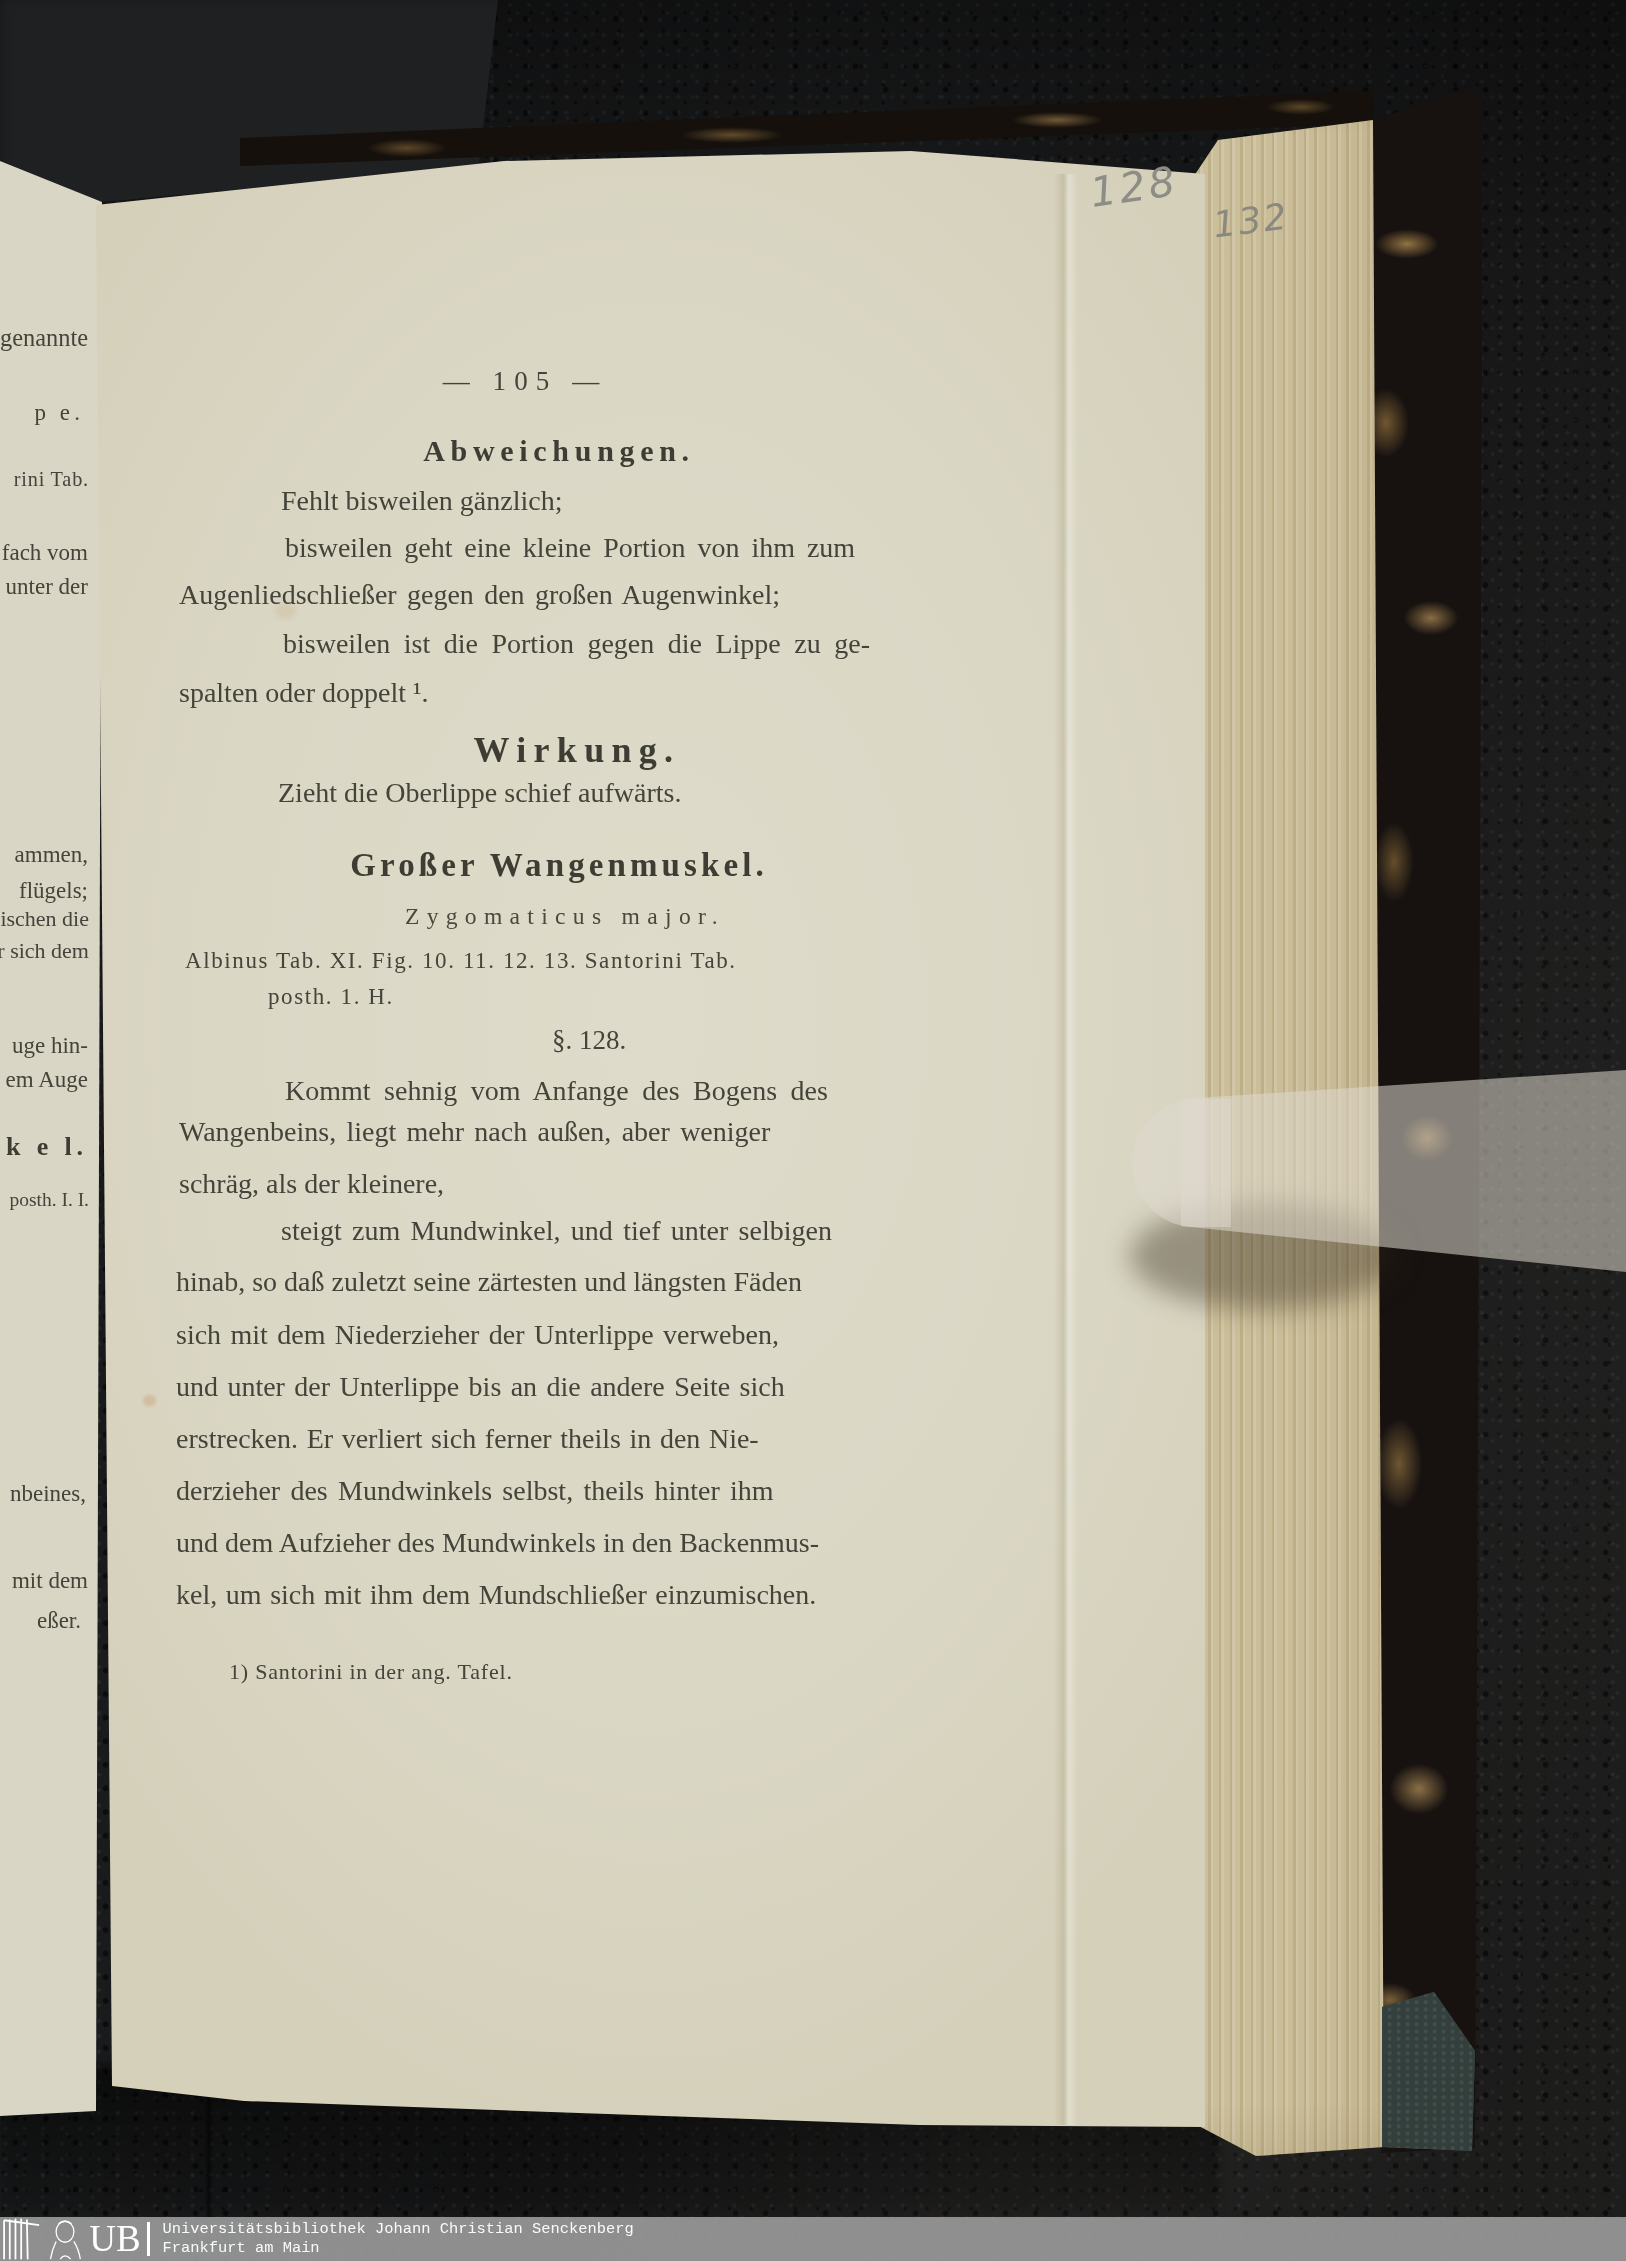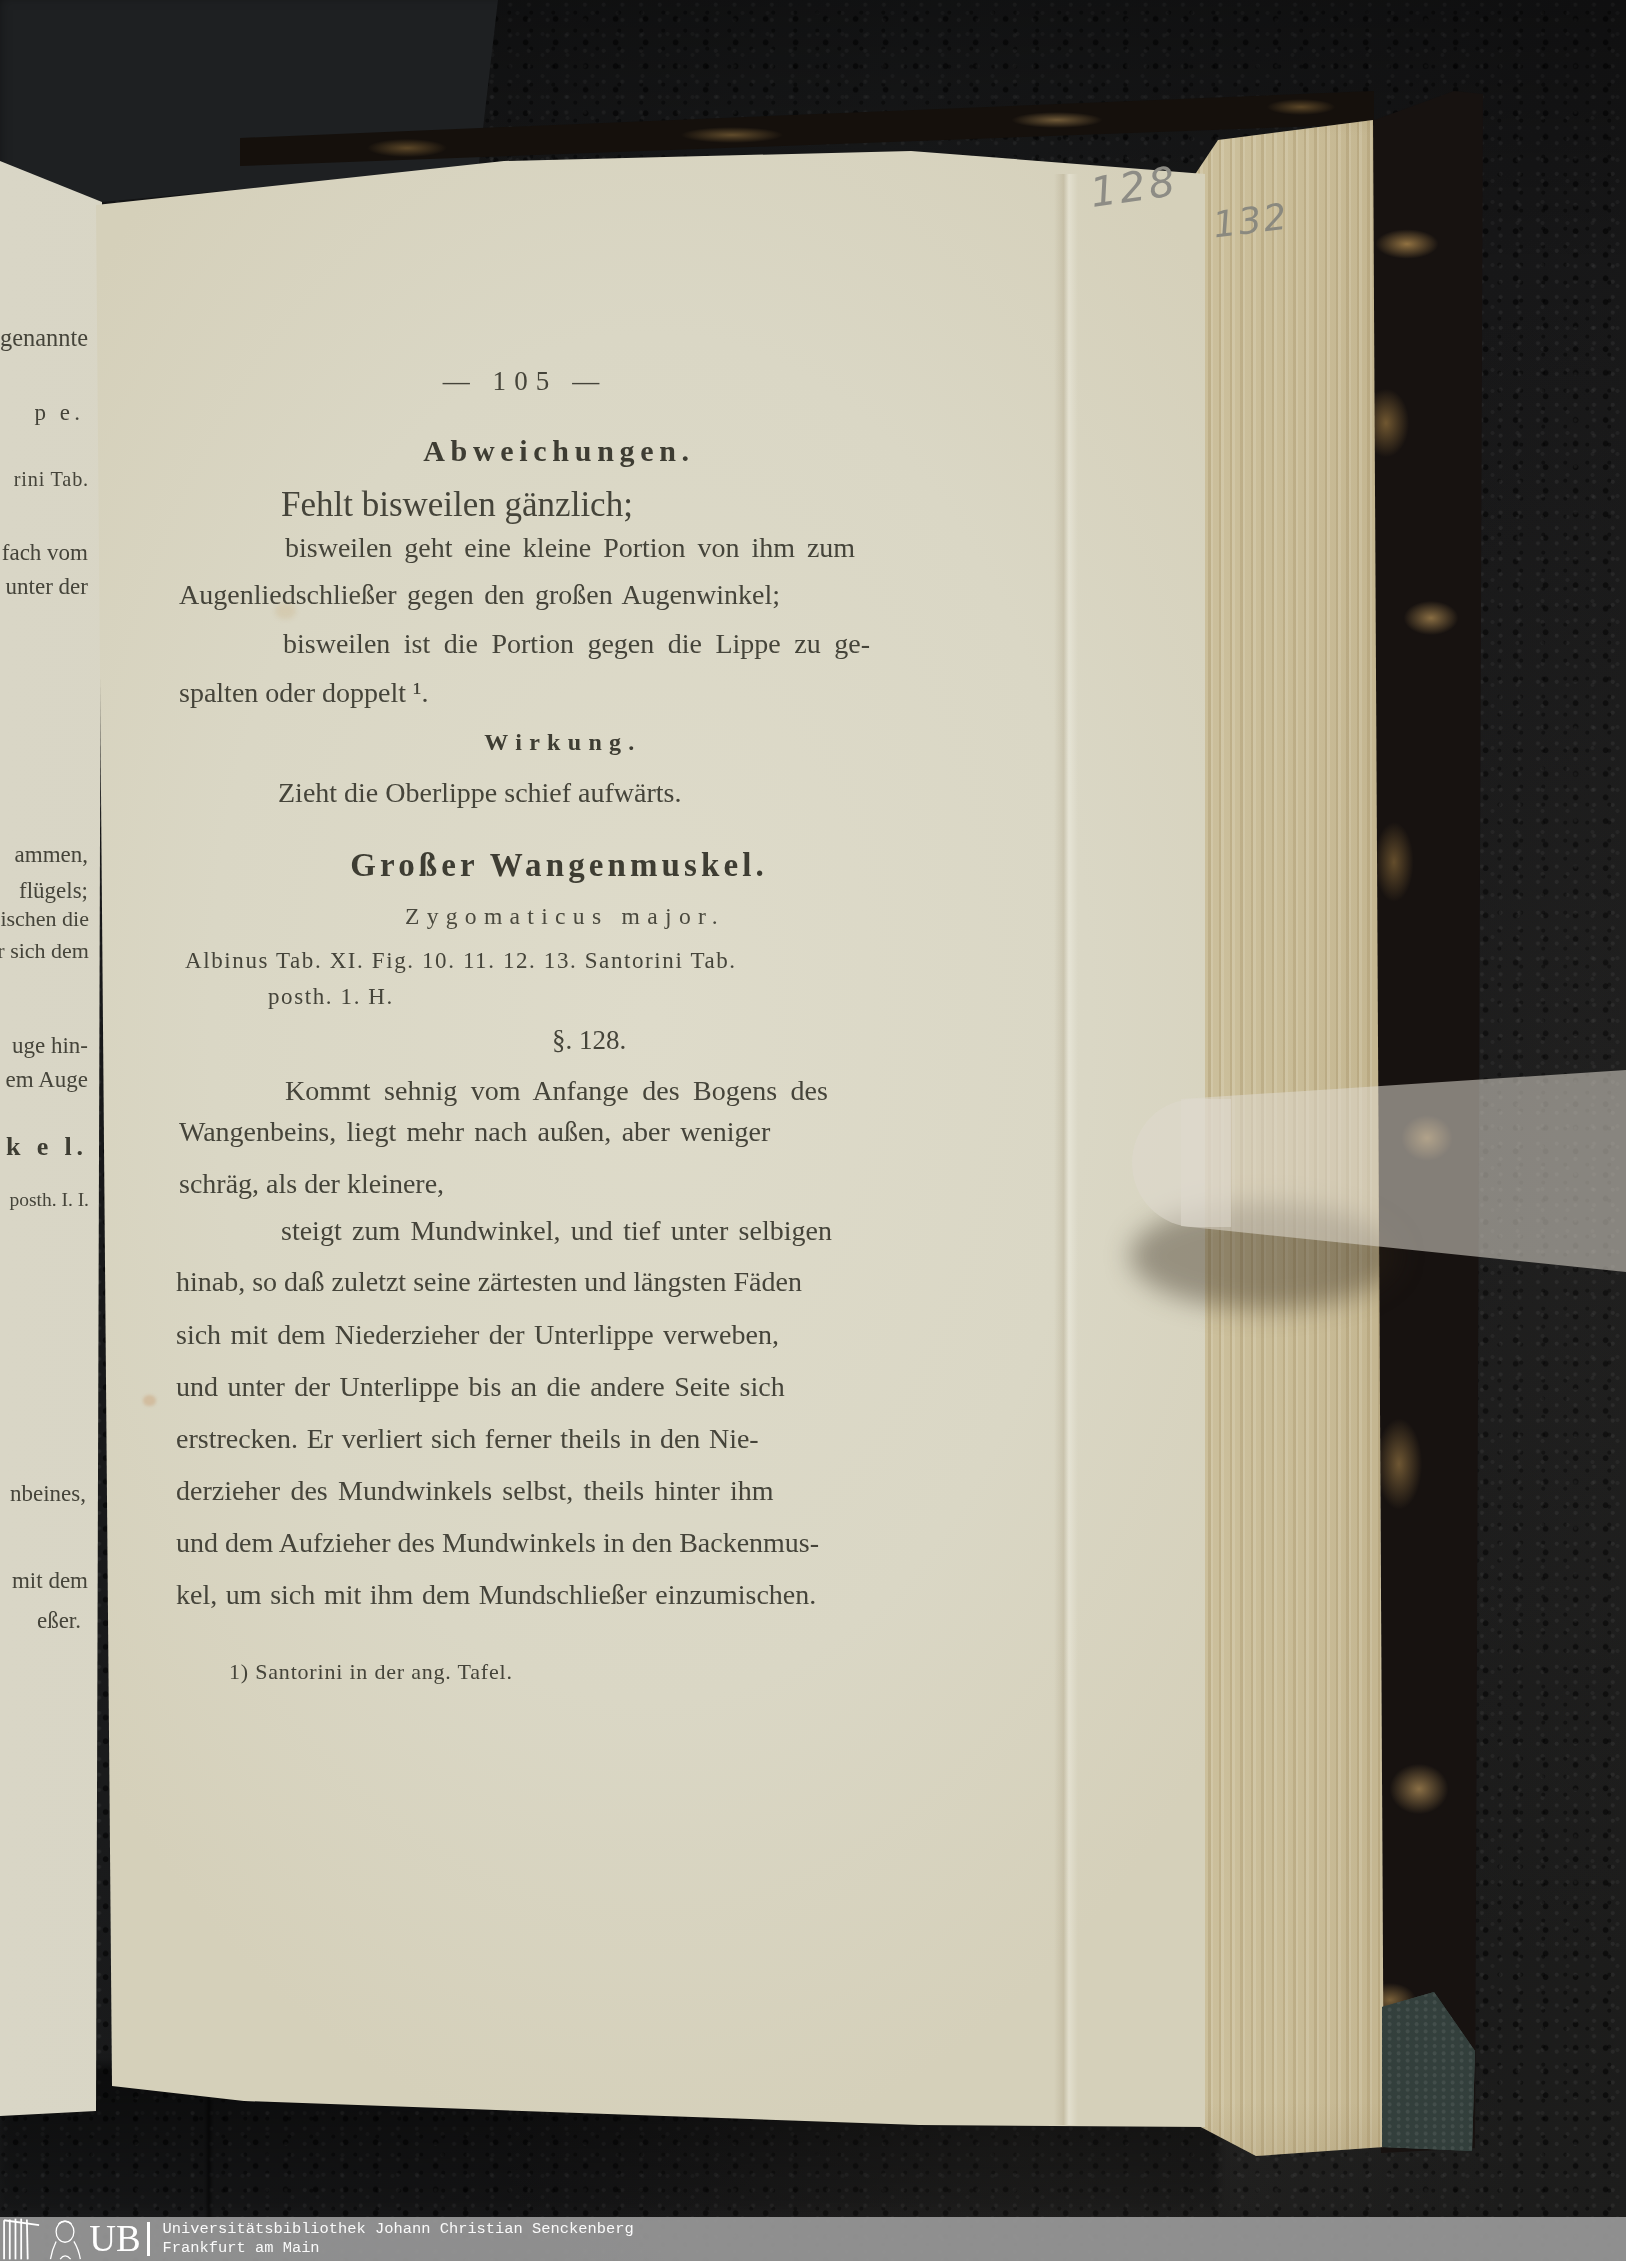--- a/index.html
+++ b/index.html
@@ -158,26 +158,26 @@
   <div class="frag" style="right:1545px;top:1608px;font-size:23px;">eßer.</div>
 
   <div class="main-page">
     <div class="tone"></div>
     <div class="crease"></div>
     <div class="stain1"></div>
     <div class="stain2"></div>
 
     <div class="ln ctr" style="left:525px;top:366px;font-size:27px;letter-spacing:8.1px;">— 105 —</div>
     <div class="ln ctr hd" style="left:559px;top:434px;font-size:30px;letter-spacing:5.7px;">Abweichungen.</div>
-    <div class="ln" style="left:281px;top:485px;font-size:35px;">Fehlt bisweilen gänzlich;</div>
+    <div class="ln" style="left:281px;top:485px;font-size:28px;">Fehlt bisweilen gänzlich;</div>
     <div class="ln" style="left:285px;top:532px;font-size:28px;word-spacing:4.9px;">bisweilen geht eine kleine Portion von ihm zum</div>
     <div class="ln" style="left:179px;top:579px;font-size:28px;word-spacing:3.3px;">Augenliedschließer gegen den großen Augenwinkel;</div>
     <div class="ln" style="left:283px;top:628px;font-size:28px;word-spacing:6.5px;">bisweilen ist die Portion gegen die Lippe zu ge-</div>
     <div class="ln" style="left:179px;top:677px;font-size:28px;">spalten oder doppelt ¹.</div>
-    <div class="ln ctr hd" style="left:563px;top:729px;font-size:24px;letter-spacing:7.3px;">Wirkung.</div>
+    <div class="ln ctr hd" style="left:577px;top:729px;font-size:36px;letter-spacing:7.3px;">Wirkung.</div>
     <div class="ln" style="left:278px;top:777px;font-size:28px;">Zieht die Oberlippe schief aufwärts.</div>
     <div class="ln ctr hd" style="left:559px;top:847px;font-size:33px;letter-spacing:4.1px;">Großer Wangenmuskel.</div>
     <div class="ln ctr" style="left:565px;top:903px;font-size:23.6px;letter-spacing:7.3px;color:#4a493e;">Zygomaticus major.</div>
     <div class="ln" style="left:185px;top:948px;font-size:23px;letter-spacing:1.6px;">Albinus Tab. XI. Fig. 10. 11. 12. 13. Santorini Tab.</div>
     <div class="ln" style="left:268px;top:984px;font-size:23px;letter-spacing:1.6px;">posth. 1. H.</div>
     <div class="ln ctr" style="left:589px;top:1025px;font-size:27px;">§.  128.</div>
     <div class="ln" style="left:285px;top:1075px;font-size:28px;word-spacing:6.5px;">Kommt sehnig vom Anfange des Bogens des</div>
     <div class="ln" style="left:179px;top:1116px;font-size:28px;word-spacing:3.3px;">Wangenbeins, liegt mehr nach außen, aber weniger</div>
     <div class="ln" style="left:179px;top:1168px;font-size:28px;">schräg, als der kleinere,</div>
     <div class="ln" style="left:281px;top:1215px;font-size:28px;word-spacing:3.3px;">steigt zum Mundwinkel, und tief unter selbigen</div>

